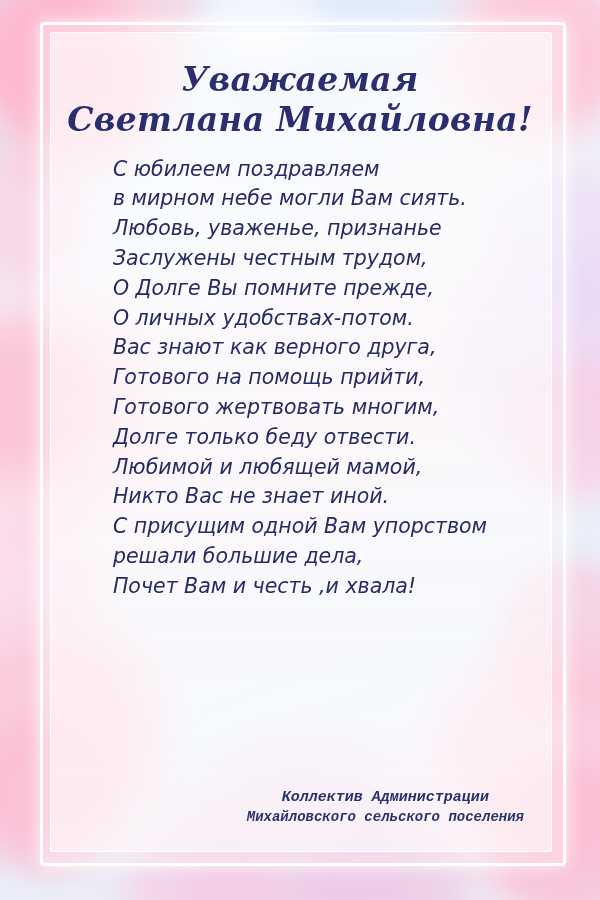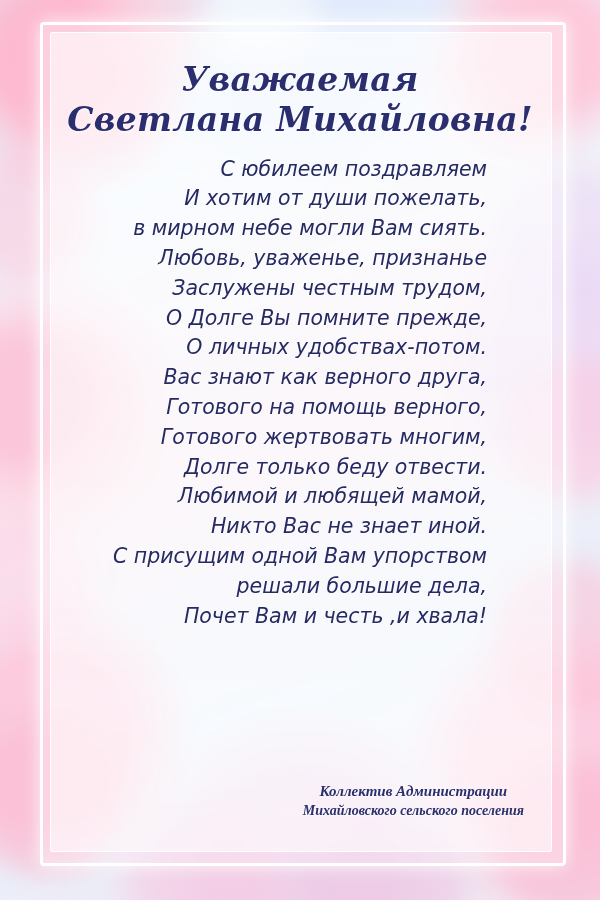--- a/index.html
+++ b/index.html
@@ -89,39 +89,39 @@
     line-height: 1.22;
     text-shadow: 0 1px 2px rgba(255,255,255,0.9);
     letter-spacing: 0.3px;
   }
   .salutation .line2 {
     display: block;
   }
 
   .poem {
     margin-top: 14px;
-    text-align: right;
+    text-align: left;
     color: #262a63;
     font-family: "DejaVu Sans", "Liberation Sans", sans-serif;
     font-style: italic;
     font-size: 20.5px;
     line-height: 1.455;
     text-shadow: 0 1px 2px rgba(255,255,255,0.85);
   }
   .poem .pline {
     display: block;
     white-space: nowrap;
   }
 
   .signature {
     position: absolute;
     right: 26px;
-    bottom: 30px;
+    bottom: 24px;
     text-align: center;
-    font-family: Liberation Serif, serif;
+    font-family: Liberation Mono, monospace;
     font-style: italic;
     font-weight: bold;
     color: #2b2f6b;
     font-size: 15px;
     line-height: 1.3;
     text-shadow: 0 1px 2px rgba(255,255,255,0.85);
   }
   .signature .sline {
     display: block;
     white-space: nowrap;
@@ -154,28 +154,27 @@
 
   <div class="content">
 
     <div class="salutation">
       <span>Уважаемая</span>
       <span class="line2">Светлана Михайловна!</span>
     </div>
 
     <div class="poem">
       <span class="pline">С юбилеем поздравляем</span>
-      <span class="pline">И хотим от души пожелать,</span>
       <span class="pline">в мирном небе могли Вам сиять.</span>
       <span class="pline">Любовь, уваженье, признанье</span>
       <span class="pline">Заслужены честным трудом,</span>
       <span class="pline">О Долге Вы помните прежде,</span>
       <span class="pline">О личных удобствах-потом.</span>
       <span class="pline">Вас знают как верного друга,</span>
-      <span class="pline">Готового на помощь верного,</span>
+      <span class="pline">Готового на помощь прийти,</span>
       <span class="pline">Готового жертвовать многим,</span>
       <span class="pline">Долге только беду отвести.</span>
       <span class="pline">Любимой и любящей мамой,</span>
       <span class="pline">Никто Вас не знает иной.</span>
       <span class="pline">С присущим одной Вам упорством</span>
       <span class="pline">решали большие дела,</span>
       <span class="pline">Почет Вам и честь ,и хвала!</span>
     </div>
 
     <div class="signature">

